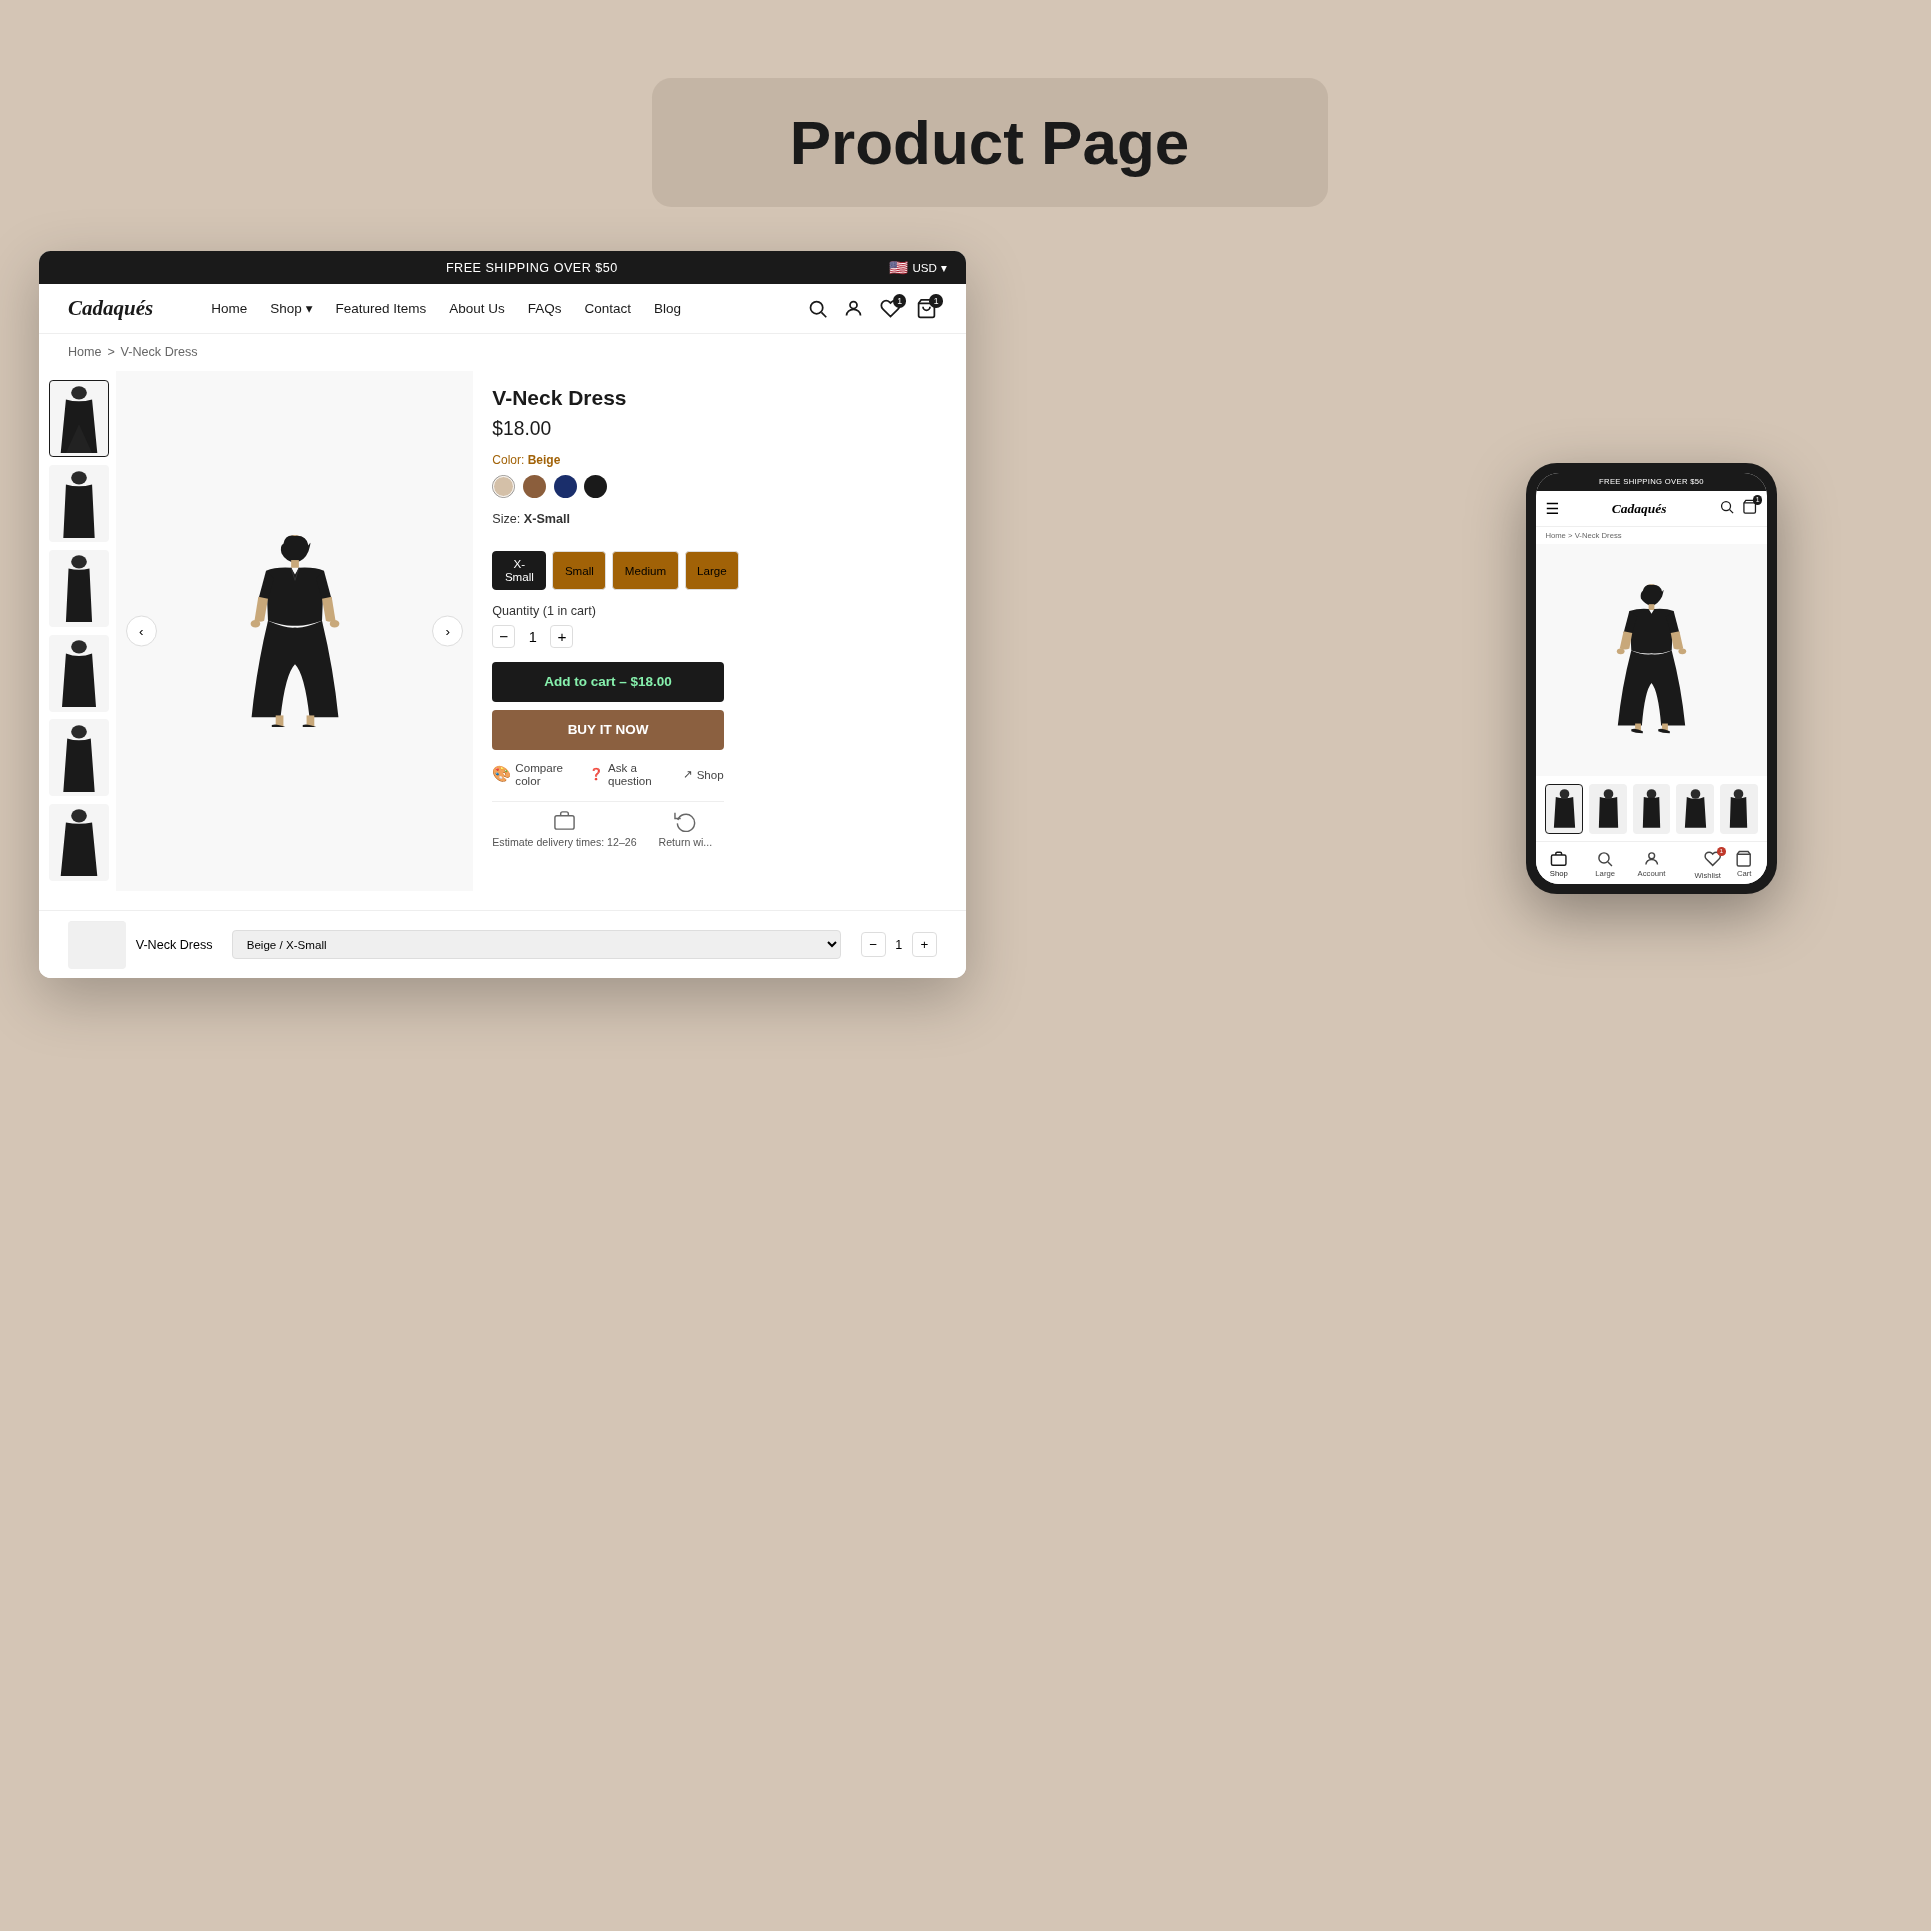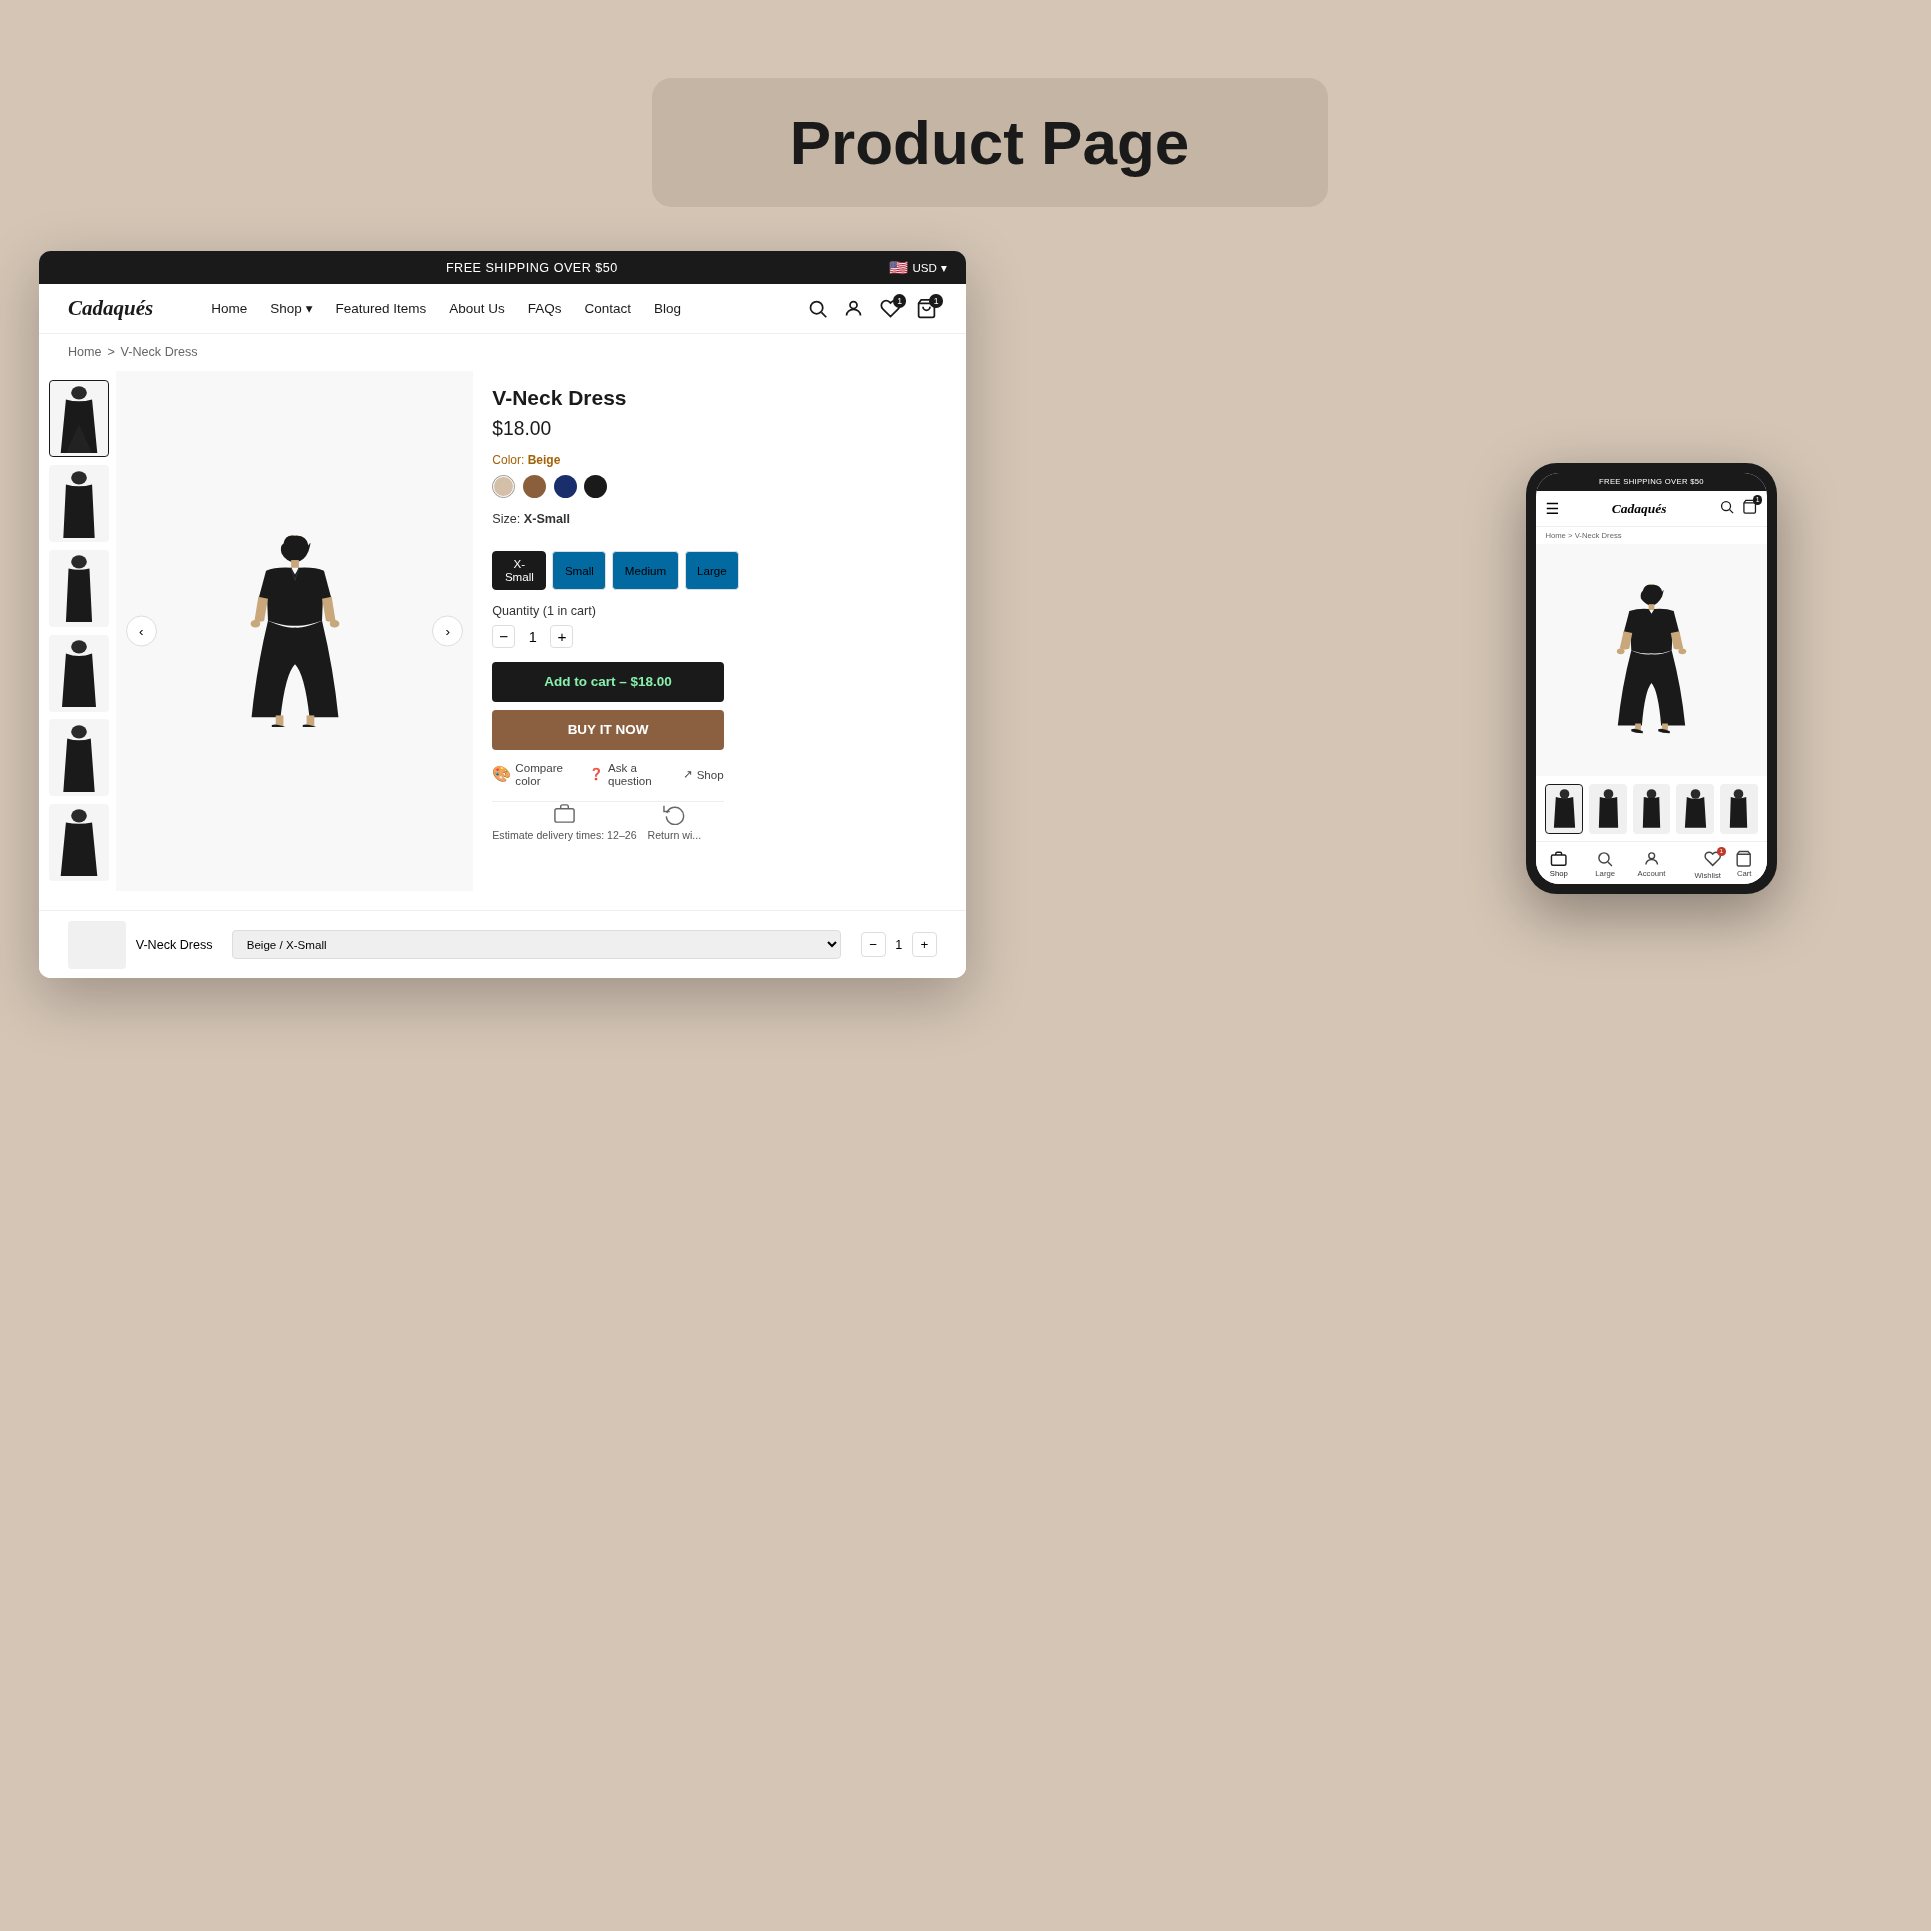--- a/index.html
+++ b/index.html
@@ -240,21 +240,21 @@
       display: flex;
       gap: 5.8px;
       margin-bottom: 13.5px;
     }
     .size-btn {
       padding: 5.8px 11.6px;
       border: 1px solid #ddd;
       border-radius: 3.9px;
       font-size: 11.6px;
       cursor: pointer;
-      background: #0369a1;
+      background: #a16207;
     }
     .size-btn.active {
       background: #1a1a1a;
       color: #fff;
       border-color: #1a1a1a;
     }
     .qty-label {
       font-size: 12.6px;
       color: #333;
       margin-bottom: 7.7px;
@@ -312,23 +312,23 @@
       margin-bottom: 13.5px;
     }
     .action-link {
       display: flex;
       align-items: center;
       gap: 3.9px;
       cursor: pointer;
     }
     .delivery-section {
       display: flex;
-      gap: 11px;
+      gap: 22px;
       border-top: 1px solid #eee;
-      padding-top: 0;
+      padding-top: 7px;
     }
     .delivery-item {
       display: flex;
       flex-direction: column;
       align-items: center;
       font-size: 10.6px;
       color: #555;
       gap: 3.9px;
       text-align: center;
     }

